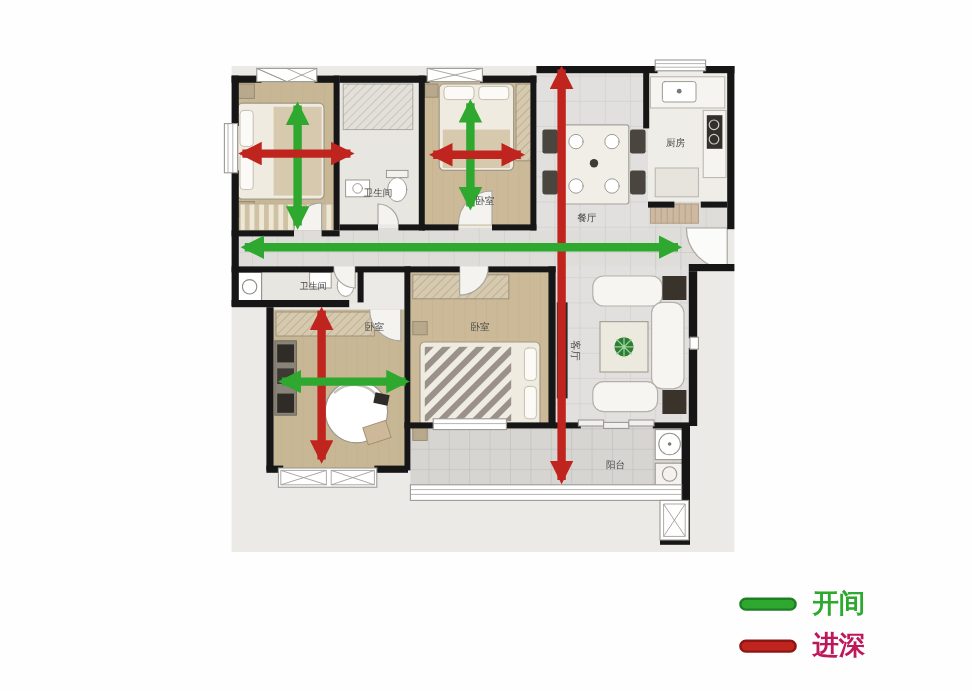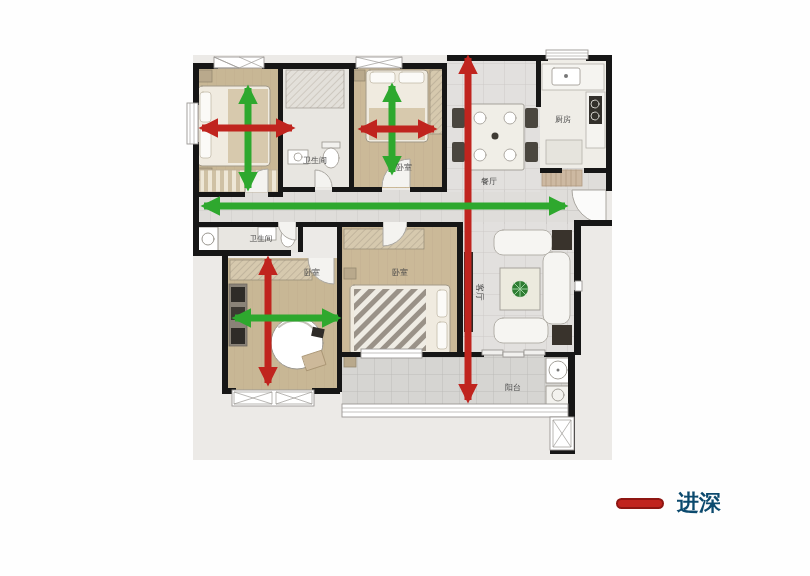--- a/index.html
+++ b/index.html
@@ -262,17 +262,21 @@
         <text x="261" y="241" font-size="7.5" class="room-label" fill="#474747">卫生间</text>
         <text x="312" y="275" font-size="8" class="room-label" fill="#474747">卧室</text>
         <text x="400" y="275" font-size="8" class="room-label" fill="#474747">卧室</text>
         <text x="477" y="292" font-size="8.5" class="room-label" fill="#474747" transform="rotate(90 477 292)">客厅</text>
         <text x="513" y="390" font-size="8" class="room-label" fill="#474747">阳台</text>
       </g>
 </svg>
 
 <div class="legend">
   <div class="legend-row">
+    <span class="legend-bar" style="background: rgb(46, 168, 46); border-color: rgb(30, 126, 36);"></span>
+    <span class="legend-label" style="color: rgb(46, 168, 46);">开间</span>
+  </div>
+  <div class="legend-row">
     <span class="legend-bar" style="background: rgb(192, 36, 30); border-color: rgb(142, 22, 18);"></span>
-    <span class="legend-label" style="color: #0c4a6e;">进深</span>
+    <span class="legend-label" style="color: #be185d;">进深</span>
   </div>
 </div>
 </div>
 
 </body></html>

